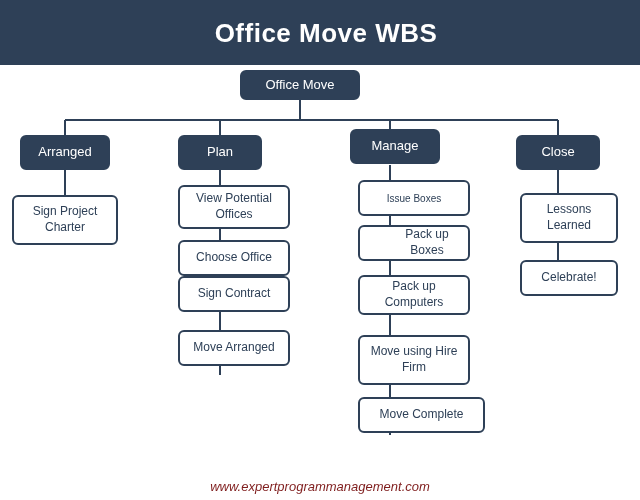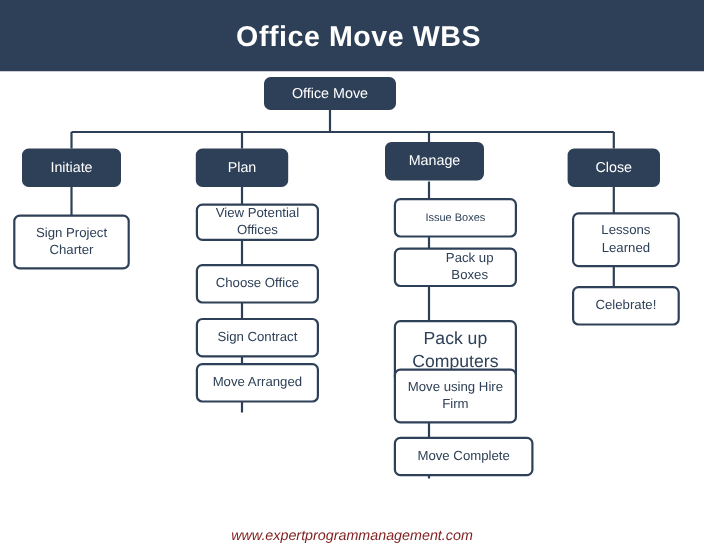--- a/index.html
+++ b/index.html
@@ -102,36 +102,36 @@
     <line x1="390" y1="295" x2="405" y2="295"></line>
     <line x1="390" y1="350" x2="405" y2="350"></line>
 
     <line x1="558" y1="100" x2="558" y2="230"></line>
     <line x1="558" y1="160" x2="573" y2="160"></line>
     <line x1="558" y1="225" x2="573" y2="225"></line>
   </svg>
 
   <div class="node dark" style="left:240px; top:5px; width:120px; height:30px; font-size:13px;">Office Move</div>
 
-  <div class="node dark" style="left:20px; top:70px; width:90px; height:35px;">Initiate</div>
+  <div class="node dark" style="left:20px; top:70px; width:90px; height:35px;">Arranged</div>
 
   <div class="node" style="left:12px; top:130px; width:106px; height:50px; font-size:12px;">Sign Project Charter</div>
 
   <div class="node dark" style="left:178px; top:70px; width:84px; height:35px;">Plan</div>
 
-  <div class="node" style="left:178px; top:120px; width:112px; height:34px; font-size:12px;">View Potential Offices</div>
+  <div class="node" style="left:178px; top:120px; width:112px; height:44px; font-size:12px;">View Potential Offices</div>
   <div class="node" style="left:178px; top:175px; width:112px; height:36px; font-size:12px;">Choose Office</div>
-  <div class="node" style="left:178px; top:224px; width:112px; height:36px; font-size:12px;">Sign Contract</div>
+  <div class="node" style="left:178px; top:211px; width:112px; height:36px; font-size:12px;">Sign Contract</div>
   <div class="node" style="left:178px; top:265px; width:112px; height:36px; font-size:12px;">Move Arranged</div>
 
   <div class="node dark" style="left:350px; top:64px; width:90px; height:35px;">Manage</div>
 
   <div class="node" style="left:358px; top:115px; width:112px; height:36px; font-size:10px;">Issue Boxes</div>
   <div class="node" style="left:358px; top:160px; width:112px; height:36px; font-size:12px;padding-left:32px;">Pack up Boxes</div>
-  <div class="node" style="left:358px; top:226px; width:112px; height:58px; font-size:16px;">Pack up Computers</div>
+  <div class="node" style="left:358px; top:210px; width:112px; height:40px; font-size:12px;">Pack up Computers</div>
   <div class="node" style="left:358px; top:270px; width:112px; height:50px; font-size:12px;">Move using Hire Firm</div>
   <div class="node" style="left:358px; top:332px; width:127px; height:36px; font-size:12px;">Move Complete</div>
 
   <div class="node dark" style="left:516px; top:70px; width:84px; height:35px;">Close</div>
 
   <div class="node" style="left:520px; top:128px; width:98px; height:50px; font-size:12px;">Lessons Learned</div>
   <div class="node" style="left:520px; top:195px; width:98px; height:36px; font-size:12px;">Celebrate!</div>
 
 </div>
 

